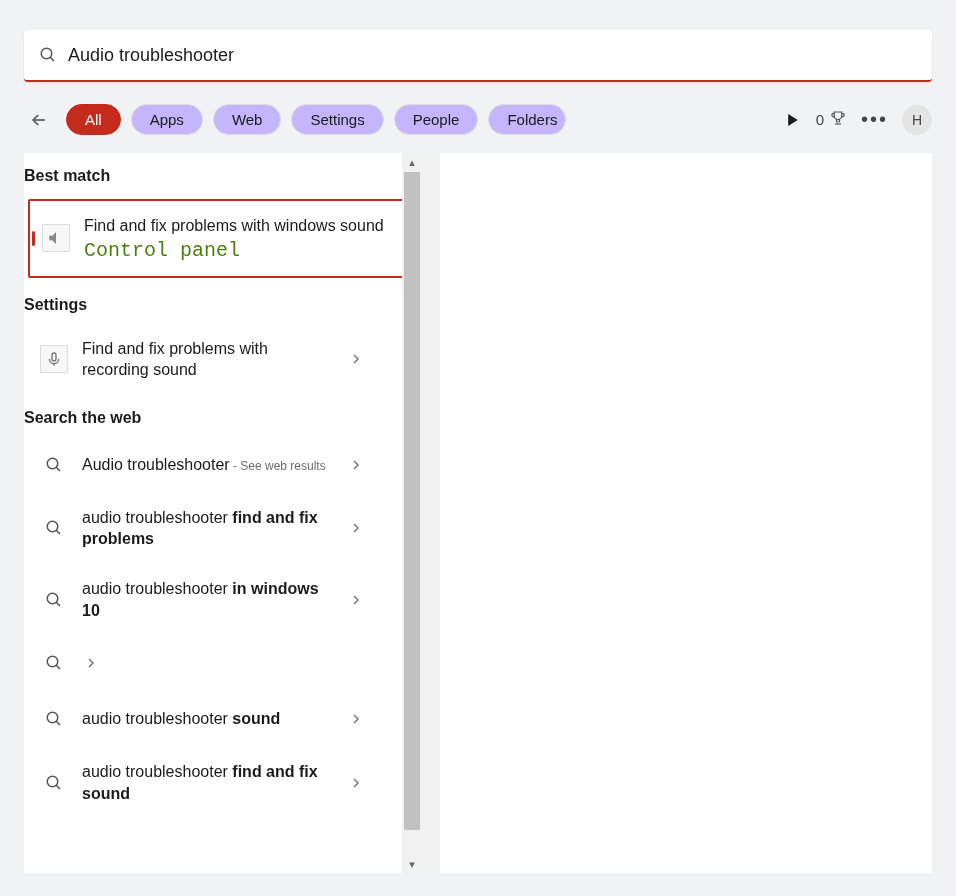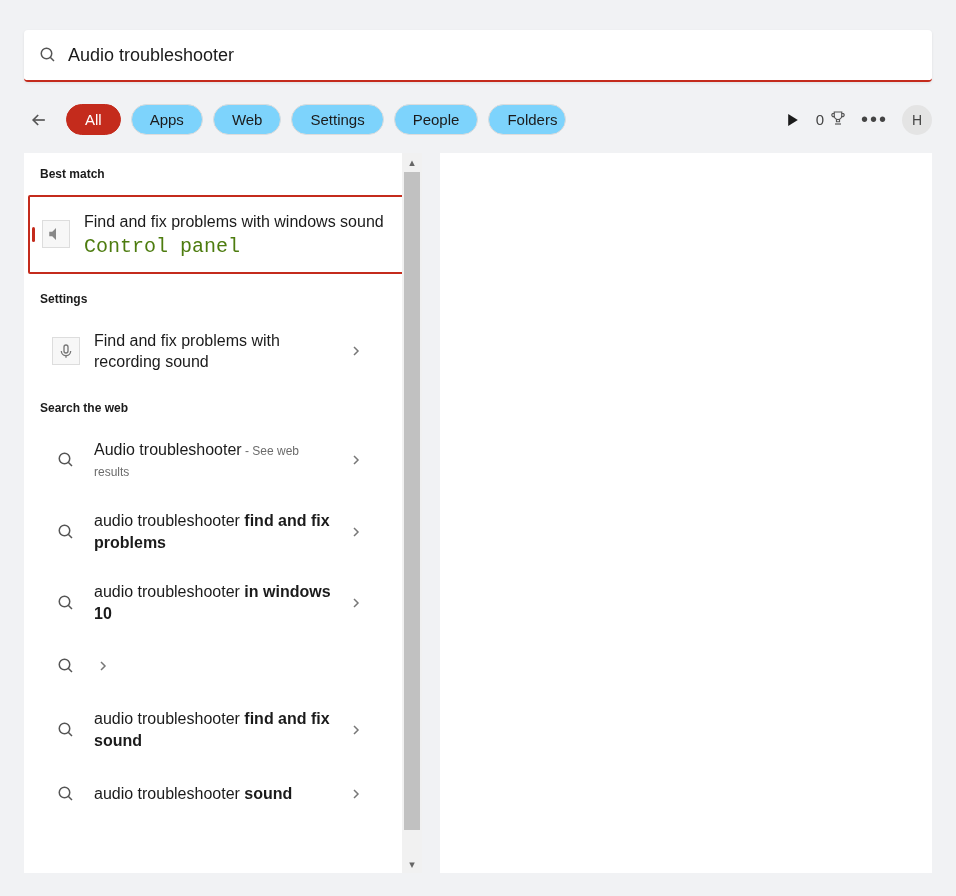--- a/index.html
+++ b/index.html
@@ -49,21 +49,21 @@
     color:#555;
   }
   .pills {
     display:flex;
     gap:10px;
     align-items:center;
     overflow:hidden;
     flex:1;
   }
   .pill {
-    background:#7dd3fc;
+    background:#c4b5fd;
     border:1px solid #dcdcdc;
     border-radius:18px;
     padding: 6px 18px;
     font-size:15px;
     color:#1b1b1b;
     cursor:pointer;
     white-space:nowrap;
   }
   .pill.active {
     background:#c42b1c;
@@ -138,29 +138,29 @@
     cursor:pointer;
   }
   .scroll-thumb {
     flex:1;
     width:16px;
     background:#c1c1c1;
     margin:1px 0;
   }
   .scroll-gap { height:24px; }
   .section-head {
-    font-size:12px;
+    font-size:16px;
     font-weight:600;
     color:#1b1b1b;
-    padding: 14px 16px 10px 16px;
+    padding: 14px 16px 10px 0;
   }
   .result-item {
     display:flex;
     align-items:center;
-    padding: 14px 20px 14px 28px;
+    padding: 14px 20px 14px 16px;
     cursor:pointer;
     gap:14px;
     margin-right:37px;
   }
   .result-item.highlight {
     border:2px solid #c42b1c;
     margin: 4px 6px 4px 4px;
     padding: 14px 16px 14px 12px;
     border-radius:2px;
     position:relative;
@@ -370,40 +370,40 @@
 
       <div class="result-item">
         <div class="result-icon plain">
           <svg width="18" height="18" viewBox="0 0 24 24" fill="none" stroke="#555" stroke-width="2">
               <circle cx="10" cy="10" r="7"></circle>
               <line x1="20" y1="20" x2="15" y2="15"></line>
             </svg>
         </div>
         <div class="result-text">
           <div class="result-title">
+            <span>audio troubleshooter </span><span class="bold">sound</span><span class="title-suffix"></span>
+          </div>
+        </div>
+        <div class="chevron">
+            <svg width="10" height="10" viewBox="0 0 10 10" fill="none" stroke="#777" stroke-width="1.5">
+              <polyline points="3,1 7,5 3,9"></polyline>
+            </svg>
+          </div>
+      </div>
+
+      <div class="result-item">
+        <div class="result-icon plain">
+          <svg width="18" height="18" viewBox="0 0 24 24" fill="none" stroke="#555" stroke-width="2">
+              <circle cx="10" cy="10" r="7"></circle>
+              <line x1="20" y1="20" x2="15" y2="15"></line>
+            </svg>
+        </div>
+        <div class="result-text">
+          <div class="result-title">
             <span>audio troubleshooter </span><span class="bold">find and fix sound</span><span class="title-suffix"></span>
-          </div>
-        </div>
-        <div class="chevron">
-            <svg width="10" height="10" viewBox="0 0 10 10" fill="none" stroke="#777" stroke-width="1.5">
-              <polyline points="3,1 7,5 3,9"></polyline>
-            </svg>
-          </div>
-      </div>
-
-      <div class="result-item">
-        <div class="result-icon plain">
-          <svg width="18" height="18" viewBox="0 0 24 24" fill="none" stroke="#555" stroke-width="2">
-              <circle cx="10" cy="10" r="7"></circle>
-              <line x1="20" y1="20" x2="15" y2="15"></line>
-            </svg>
-        </div>
-        <div class="result-text">
-          <div class="result-title">
-            <span>audio troubleshooter </span><span class="bold">sound</span><span class="title-suffix"></span>
           </div>
         </div>
         <div class="chevron">
             <svg width="10" height="10" viewBox="0 0 10 10" fill="none" stroke="#777" stroke-width="1.5">
               <polyline points="3,1 7,5 3,9"></polyline>
             </svg>
           </div>
       </div>
 
       <div class="scroll-track">

